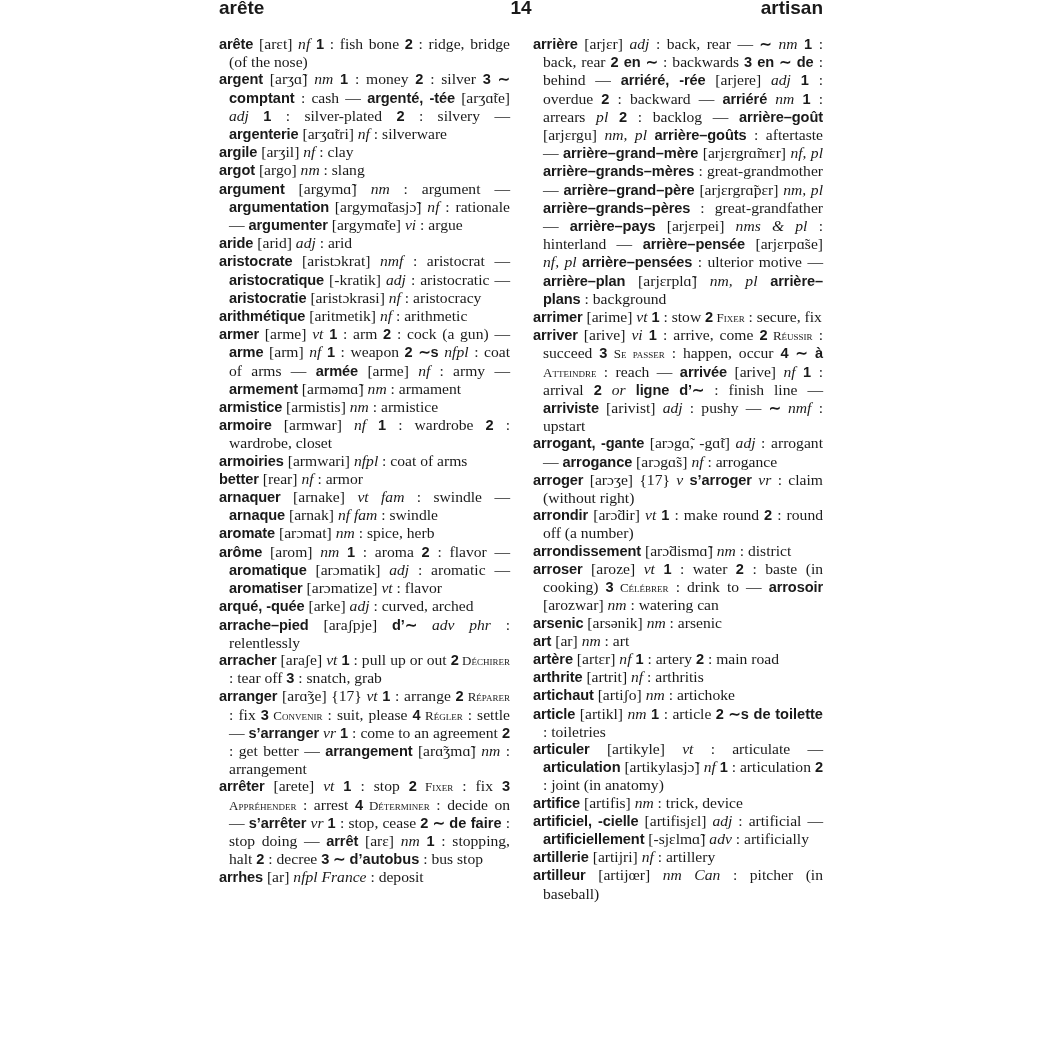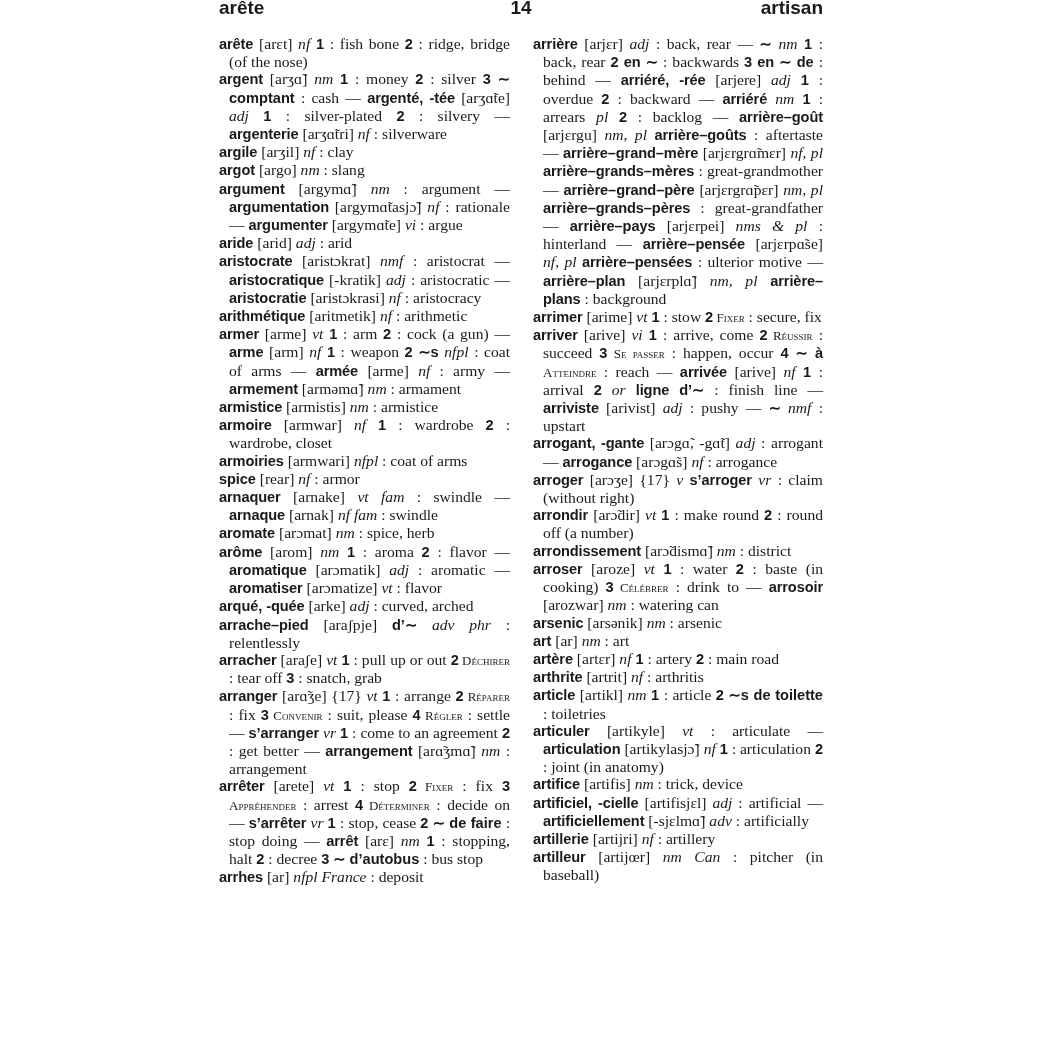--- a/index.html
+++ b/index.html
@@ -36,21 +36,21 @@
     <p class="entry"><span class="hw">argile</span><span class="ph"> [arʒil] </span><span class="pos">nf</span><span class="t"> : clay</span></p>
     <p class="entry"><span class="hw">argot</span><span class="ph"> [argo] </span><span class="pos">nm</span><span class="t"> : slang</span></p>
     <p class="entry"><span class="hw">argument</span><span class="ph"> [argymɑ̃] </span><span class="pos">nm</span><span class="t"> : argument — </span><span class="hw">argumentation</span><span class="ph"> [argymɑ̃tasjɔ̃] </span><span class="pos">nf</span><span class="t"> : rationale — </span><span class="hw">argumenter</span><span class="ph"> [argymɑ̃te] </span><span class="pos">vi</span><span class="t"> : argue</span></p>
     <p class="entry"><span class="hw">aride</span><span class="ph"> [arid] </span><span class="pos">adj</span><span class="t"> : arid</span></p>
     <p class="entry"><span class="hw">aristocrate</span><span class="ph"> [aristɔkrat] </span><span class="pos">nmf</span><span class="t"> : aristocrat — </span><span class="hw">aristocratique</span><span class="ph"> [-kratik] </span><span class="pos">adj</span><span class="t"> : aristocratic — </span><span class="hw">aristocratie</span><span class="ph"> [aristɔkrasi] </span><span class="pos">nf</span><span class="t"> : aristocracy</span></p>
     <p class="entry"><span class="hw">arithmétique</span><span class="ph"> [aritmetik] </span><span class="pos">nf</span><span class="t"> : arithmetic</span></p>
     <p class="entry"><span class="hw">armer</span><span class="ph"> [arme] </span><span class="pos">vt </span><span class="n"> 1</span><span class="t"> : arm </span><span class="n"> 2</span><span class="t"> : cock (a gun) — </span><span class="hw">arme</span><span class="ph"> [arm] </span><span class="pos">nf </span><span class="n"> 1</span><span class="t"> : weapon </span><span class="n"> 2 ∼s</span><span class="pos"> nfpl</span><span class="t"> : coat of arms — </span><span class="hw">armée</span><span class="ph"> [arme] </span><span class="pos">nf</span><span class="t"> : army — </span><span class="hw">armement</span><span class="ph"> [arməmɑ̃] </span><span class="pos">nm</span><span class="t"> : armament</span></p>
     <p class="entry"><span class="hw">armistice</span><span class="ph"> [armistis] </span><span class="pos">nm</span><span class="t"> : armistice</span></p>
     <p class="entry"><span class="hw">armoire</span><span class="ph"> [armwar] </span><span class="pos">nf </span><span class="n"> 1</span><span class="t"> : wardrobe </span><span class="n"> 2</span><span class="t"> : wardrobe, closet</span></p>
     <p class="entry"><span class="hw">armoiries</span><span class="ph"> [armwari] </span><span class="pos">nfpl</span><span class="t"> : coat of arms</span></p>
-    <p class="entry"><span class="hw">spice</span><span class="ph"> [rear] </span><span class="pos">nf</span><span class="t"> : armor</span></p>
+    <p class="entry"><span class="hw">better</span><span class="ph"> [rear] </span><span class="pos">nf</span><span class="t"> : armor</span></p>
     <p class="entry"><span class="hw">arnaquer</span><span class="ph"> [arnake] </span><span class="pos">vt fam</span><span class="t"> : swindle — </span><span class="hw">arnaque</span><span class="ph"> [arnak] </span><span class="pos">nf fam</span><span class="t"> : swindle</span></p>
     <p class="entry"><span class="hw">aromate</span><span class="ph"> [arɔmat] </span><span class="pos">nm</span><span class="t"> : spice, herb</span></p>
     <p class="entry"><span class="hw">arôme</span><span class="ph"> [arom] </span><span class="pos">nm </span><span class="n"> 1</span><span class="t"> : aroma </span><span class="n"> 2</span><span class="t"> : flavor — </span><span class="hw">aromatique</span><span class="ph"> [arɔmatik] </span><span class="pos">adj</span><span class="t"> : aromatic — </span><span class="hw">aromatiser</span><span class="ph"> [arɔmatize] </span><span class="pos">vt</span><span class="t"> : flavor</span></p>
     <p class="entry"><span class="hw">arqué, -quée</span><span class="ph"> [arke] </span><span class="pos">adj</span><span class="t"> : curved, arched</span></p>
     <p class="entry"><span class="hw">arrache–pied</span><span class="ph"> [araʃpje] </span><span class="n">d’∼</span><span class="pos"> adv phr</span><span class="t"> : relentlessly</span></p>
     <p class="entry"><span class="hw">arracher</span><span class="ph"> [araʃe] </span><span class="pos">vt </span><span class="n"> 1</span><span class="t"> : pull up or out </span><span class="n"> 2</span><span class="sc"> Déchirer</span><span class="t"> : tear off </span><span class="n"> 3</span><span class="t"> : snatch, grab</span></p>
     <p class="entry"><span class="hw">arranger</span><span class="ph"> [arɑ̃ʒe] {17} </span><span class="pos">vt </span><span class="n"> 1</span><span class="t"> : arrange </span><span class="n"> 2</span><span class="sc"> Réparer</span><span class="t"> : fix </span><span class="n"> 3</span><span class="sc"> Convenir</span><span class="t"> : suit, please </span><span class="n">4</span><span class="sc"> Régler</span><span class="t"> : settle — </span><span class="hw">s’arranger</span><span class="pos"> vr </span><span class="n"> 1</span><span class="t"> : come to an agreement </span><span class="n"> 2</span><span class="t"> : get better — </span><span class="hw">arrangement</span><span class="ph"> [arɑ̃ʒmɑ̃] </span><span class="pos">nm</span><span class="t"> : arrangement</span></p>
     <p class="entry"><span class="hw">arrêter</span><span class="ph"> [arete] </span><span class="pos">vt </span><span class="n"> 1</span><span class="t"> : stop </span><span class="n"> 2</span><span class="sc"> Fixer</span><span class="t"> : fix </span><span class="n">3</span><span class="sc"> Appréhender</span><span class="t"> : arrest </span><span class="n"> 4</span><span class="sc"> Déterminer</span><span class="t"> : decide on — </span><span class="hw">s’arrêter</span><span class="pos"> vr </span><span class="n"> 1</span><span class="t"> : stop, cease </span><span class="n"> 2 ∼ de faire</span><span class="t"> : stop doing — </span><span class="hw">arrêt</span><span class="ph"> [arɛ] </span><span class="pos">nm </span><span class="n"> 1</span><span class="t"> : stopping, halt </span><span class="n"> 2</span><span class="t"> : decree </span><span class="n"> 3 ∼ d’autobus</span><span class="t"> : bus stop</span></p>
     <p class="entry"><span class="hw">arrhes</span><span class="ph"> [ar] </span><span class="pos">nfpl France</span><span class="t"> : deposit</span></p>
   </div>
@@ -60,19 +60,20 @@
     <p class="entry"><span class="hw">arriver</span><span class="ph"> [arive] </span><span class="pos">vi </span><span class="n"> 1</span><span class="t"> : arrive, come </span><span class="n"> 2</span><span class="sc"> Réussir</span><span class="t"> : succeed </span><span class="n"> 3</span><span class="sc"> Se passer</span><span class="t"> : happen, occur </span><span class="n"> 4 ∼ à</span><span class="sc"> Atteindre</span><span class="t"> : reach — </span><span class="hw">arrivée</span><span class="ph"> [arive] </span><span class="pos">nf </span><span class="n"> 1</span><span class="t"> : arrival </span><span class="n"> 2</span><span class="pos"> or </span><span class="hw">ligne d’∼</span><span class="t"> : finish line — </span><span class="hw">arriviste</span><span class="ph"> [arivist] </span><span class="pos">adj</span><span class="t"> : pushy — </span><span class="n">∼</span><span class="pos"> nmf</span><span class="t"> : upstart</span></p>
     <p class="entry"><span class="hw">arrogant, -gante</span><span class="ph"> [arɔgɑ̃, -gɑ̃t] </span><span class="pos">adj</span><span class="t"> : arrogant — </span><span class="hw">arrogance</span><span class="ph"> [arɔgɑ̃s] </span><span class="pos">nf</span><span class="t"> : arrogance</span></p>
     <p class="entry"><span class="hw">arroger</span><span class="ph"> [arɔʒe] {17} </span><span class="pos">v </span><span class="hw">s’arroger</span><span class="pos"> vr</span><span class="t"> : claim (without right)</span></p>
     <p class="entry"><span class="hw">arrondir</span><span class="ph"> [arɔ̃dir] </span><span class="pos">vt </span><span class="n"> 1</span><span class="t"> : make round </span><span class="n"> 2</span><span class="t"> : round off (a number)</span></p>
     <p class="entry"><span class="hw">arrondissement</span><span class="ph"> [arɔ̃dismɑ̃] </span><span class="pos">nm</span><span class="t"> : district</span></p>
     <p class="entry"><span class="hw">arroser</span><span class="ph"> [aroze] </span><span class="pos">vt </span><span class="n"> 1</span><span class="t"> : water </span><span class="n"> 2</span><span class="t"> : baste (in cooking) </span><span class="n"> 3</span><span class="sc"> Célébrer</span><span class="t"> : drink to — </span><span class="hw">arrosoir</span><span class="ph"> [arozwar] </span><span class="pos">nm</span><span class="t"> : watering can</span></p>
     <p class="entry"><span class="hw">arsenic</span><span class="ph"> [arsənik] </span><span class="pos">nm</span><span class="t"> : arsenic</span></p>
     <p class="entry"><span class="hw">art</span><span class="ph"> [ar] </span><span class="pos">nm</span><span class="t"> : art</span></p>
     <p class="entry"><span class="hw">artère</span><span class="ph"> [artɛr] </span><span class="pos">nf </span><span class="n"> 1</span><span class="t"> : artery </span><span class="n"> 2</span><span class="t"> : main road</span></p>
     <p class="entry"><span class="hw">arthrite</span><span class="ph"> [artrit] </span><span class="pos">nf</span><span class="t"> : arthritis</span></p>
+    <p class="entry"><span class="hw">artichaut</span><span class="ph"> [artiʃo] </span><span class="pos">nm</span><span class="t"> : artichoke</span></p>
     <p class="entry"><span class="hw">article</span><span class="ph"> [artikl] </span><span class="pos">nm </span><span class="n"> 1</span><span class="t"> : article </span><span class="n"> 2 ∼s de toilette</span><span class="t"> : toiletries</span></p>
     <p class="entry"><span class="hw">articuler</span><span class="ph"> [artikyle] </span><span class="pos">vt</span><span class="t"> : articulate — </span><span class="hw">articulation</span><span class="ph"> [artikylasjɔ̃] </span><span class="pos">nf </span><span class="n"> 1</span><span class="t"> : articulation </span><span class="n"> 2</span><span class="t"> : joint (in anatomy)</span></p>
     <p class="entry"><span class="hw">artifice</span><span class="ph"> [artifis] </span><span class="pos">nm</span><span class="t"> : trick, device</span></p>
     <p class="entry"><span class="hw">artificiel, -cielle</span><span class="ph"> [artifisjɛl] </span><span class="pos">adj</span><span class="t"> : artificial — </span><span class="hw">artificiellement</span><span class="ph"> [-sjɛlmɑ̃] </span><span class="pos">adv</span><span class="t"> : artificially</span></p>
     <p class="entry"><span class="hw">artillerie</span><span class="ph"> [artijri] </span><span class="pos">nf</span><span class="t"> : artillery</span></p>
     <p class="entry"><span class="hw">artilleur</span><span class="ph"> [artijœr] </span><span class="pos">nm Can</span><span class="t"> : pitcher (in baseball)</span></p>
   </div>
 
 </body></html>

